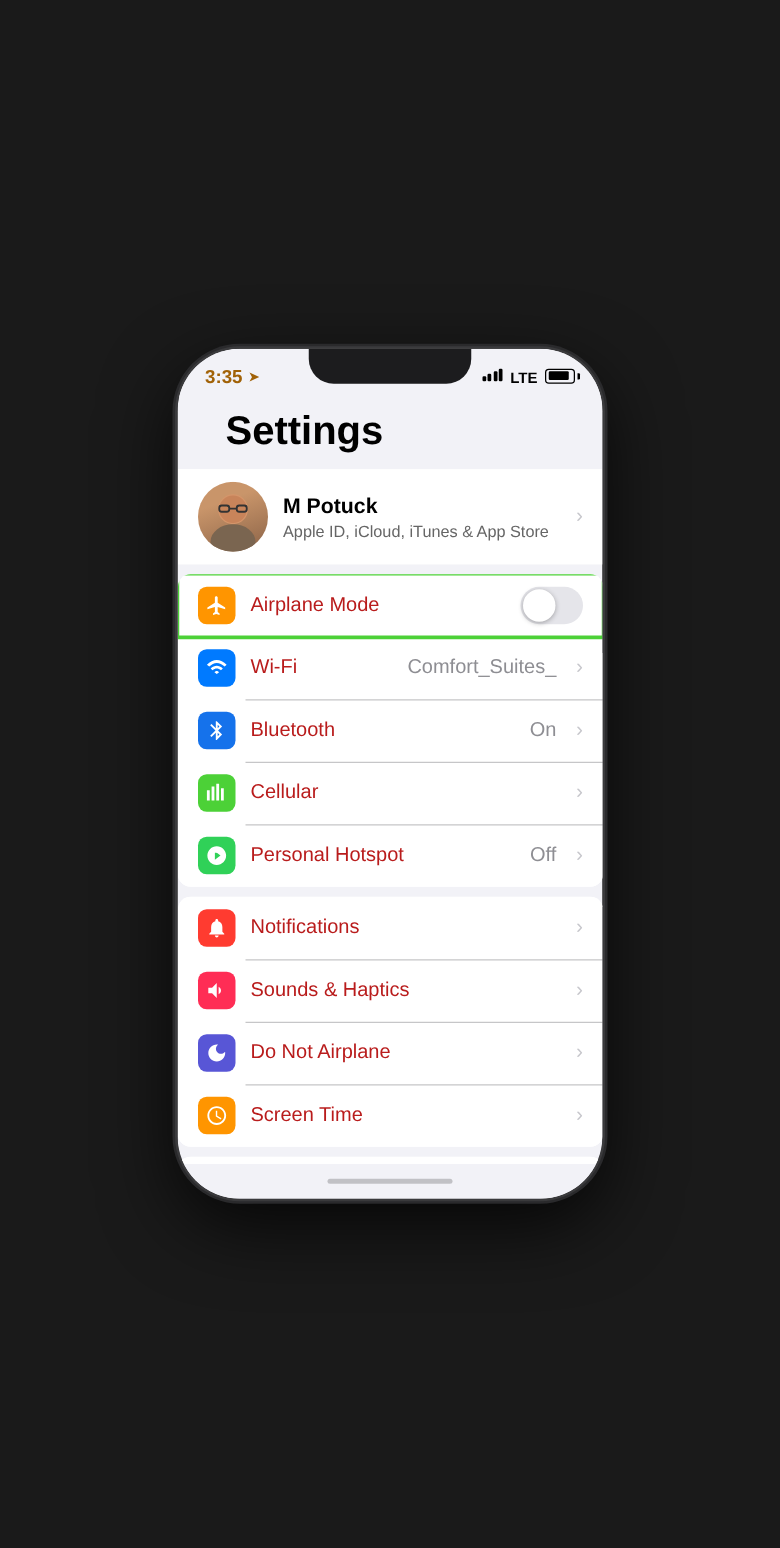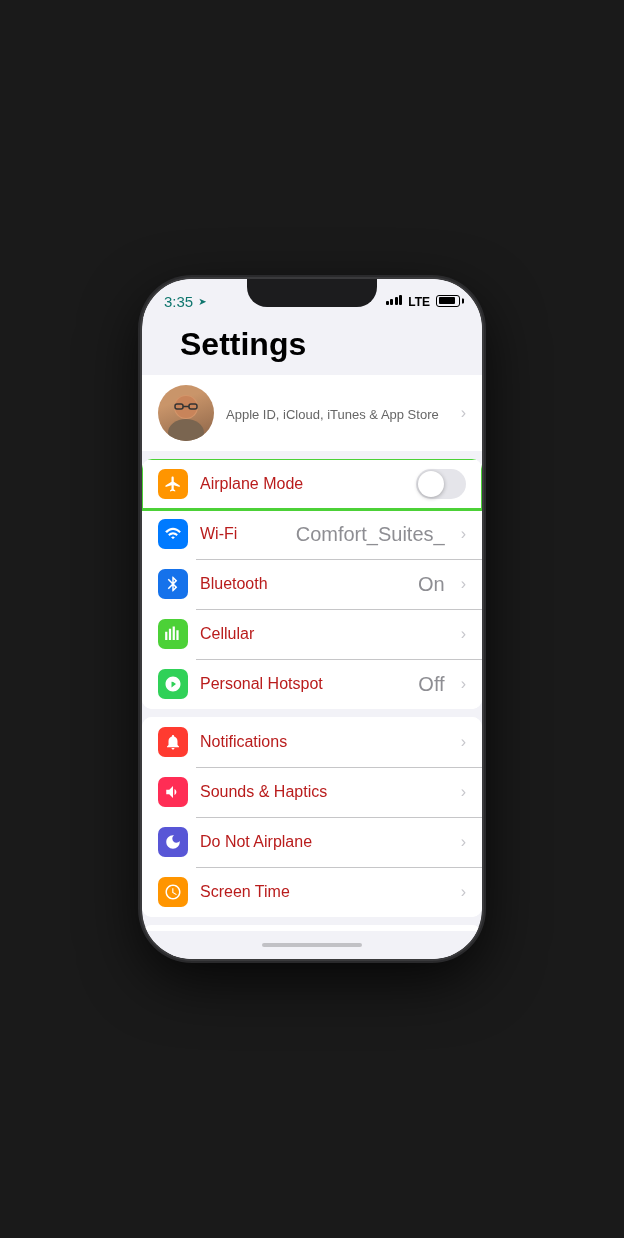--- a/index.html
+++ b/index.html
@@ -77,22 +77,22 @@
       justify-content: space-between;
       align-items: center;
       padding: 14px 22px 8px;
       background: #f2f2f7;
       position: relative;
       z-index: 5;
     }
 
     .status-time {
       font-size: 15px;
-      font-weight: 400;
-      color: #0f766e;
+      font-weight: 700;
+      color: #a16207;
       display: flex;
       align-items: center;
       gap: 3px;
       justify-content: flex-end;
     }
 
     .status-right {
       display: flex;
       align-items: flex-start;
       gap: 6px;
@@ -258,21 +258,21 @@
       font-size: 16px;
     }
 
     .row-label {
       flex: 1;
       font-size: 16px;
       color: #b91c1c;
     }
 
     .row-value {
-      font-size: 20px;
+      font-size: 16px;
       color: #8e8e93;
       margin-right: 4px;
     }
 
     
     .toggle {
       width: 50px;
       height: 30px;
       border-radius: 15px;
       background: #e5e5ea;
@@ -376,20 +376,21 @@
                 <ellipse cx="28" cy="48" rx="18" ry="14" fill="#7a6550"></ellipse>
                 <circle cx="28" cy="22" r="11" fill="#c8845a"></circle>
 
                 <rect x="17" y="19" width="8" height="5" rx="2" fill="none" stroke="#333" stroke-width="1.5"></rect>
                 <rect x="31" y="19" width="8" height="5" rx="2" fill="none" stroke="#333" stroke-width="1.5"></rect>
                 <line x1="25" y1="21.5" x2="31" y2="21.5" stroke="#333" stroke-width="1.5"></line>
               </svg>
             </div>
           </div>
           <div class="profile-info">
+            <div class="profile-name">M Potuck</div>
             <div class="profile-subtitle">Apple ID, iCloud, iTunes &amp; App Store</div>
           </div>
           <span class="chevron">›</span>
         </div>
       </div>
 
       <div class="settings-section">
 
         <div class="settings-row airplane-row">
           <div class="settings-icon icon-orange">

